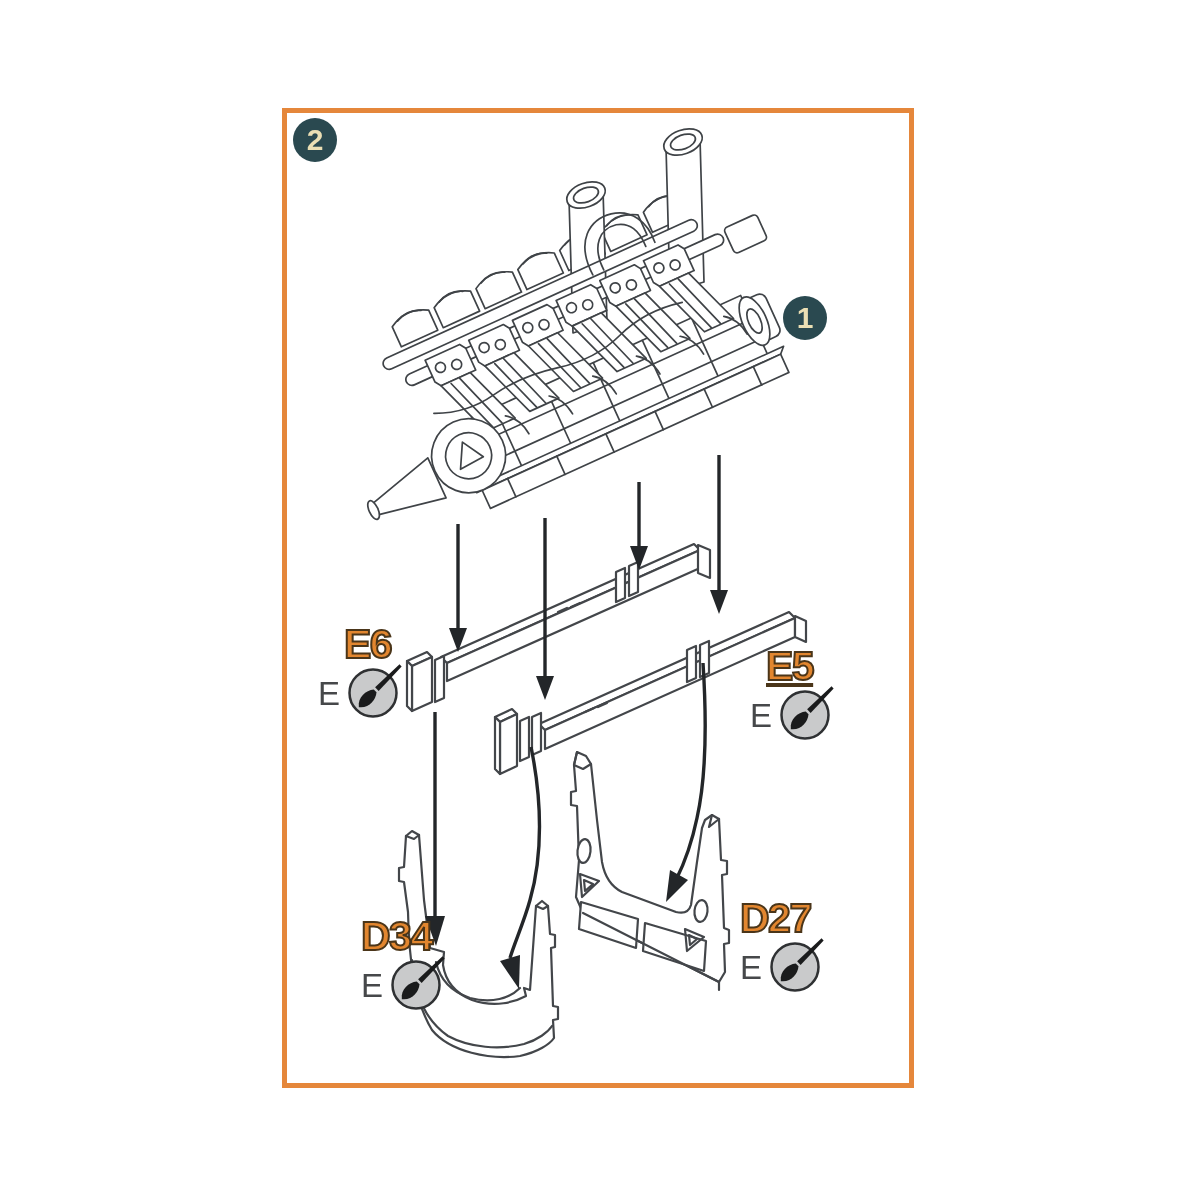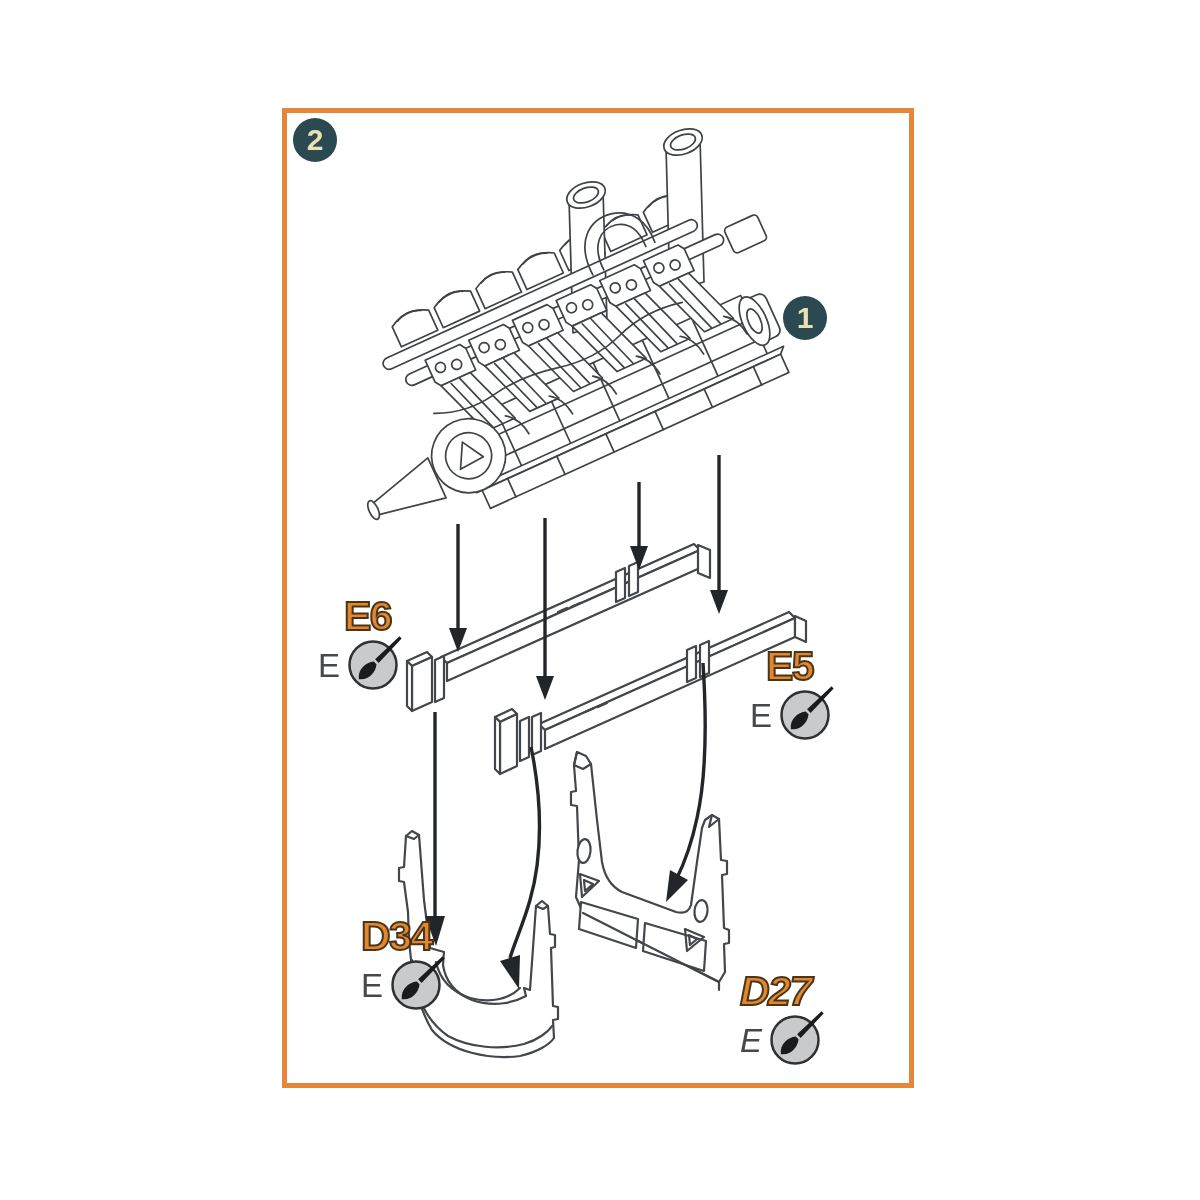--- a/index.html
+++ b/index.html
@@ -17,21 +17,21 @@
   .ar{fill:none;stroke:#232629;stroke-width:3.4;stroke-linecap:butt;}
   .ah{fill:#232629;stroke:none;}
 
   .badge{position:absolute;width:44px;height:44px;border-radius:50%;background:#2A4950;
          color:#EBDFB4;font-size:30px;font-weight:bold;display:flex;align-items:center;
          justify-content:center;line-height:1;}
   .part-label{position:absolute;width:140px;}
   .part-id{font-size:41px;font-weight:bold;color:#E2862F;letter-spacing:-1.5px;line-height:1;
            -webkit-text-stroke:2px #4A3519;}
   .indent-lg{margin-left:26px;}
-  .indent-md{margin-left:16px;}
+  .indent-md{margin-left:16px;text-decoration:underline;}
   .paint-row{display:flex;align-items:center;gap:7px;margin-top:2px;}
   .color-letter{font-size:33px;color:#46484A;line-height:1;width:22px;text-align:center;}
   .brush{overflow:visible;display:block;}
 </style>
 </head>
 <body>
 
 <div id="canvas">
 
   <div class="frame"></div>
@@ -207,21 +207,21 @@
     </g>
   </svg>
 
   <div class="badge" style="left:293px;top:118px;">
     <span>2</span>
   </div>
   <div class="badge" style="left:783px;top:296px;">
     <span>1</span>
   </div>
 
-  <div class="part-label" style="left:318px;top:596px;">
+  <div class="part-label" style="left:318px;top:624px;">
     <div class="part-id indent-lg">E6</div>
     <div class="paint-row">
       <span class="color-letter">E</span>
       <svg class="brush" width="52" height="52" viewBox="0 0 52 52">
         <circle cx="26" cy="26" r="23.5" fill="#C9CACB" stroke="#2F3133" stroke-width="2.5"></circle>
         <g transform="rotate(45 26 26)">
           <path fill="#1A1B1C" d="M26,46 C18,40 19,29 24,23 L28,23 C33,29 34,40 26,46 Z"></path>
           <path fill="#1A1B1C" d="M23.5,20.5 L24.5,-13 L27.5,-13 L28.5,20.5 Z"></path>
         </g>
       </svg>
@@ -249,21 +249,21 @@
       <svg class="brush" width="52" height="52" viewBox="0 0 52 52">
         <circle cx="26" cy="26" r="23.5" fill="#C9CACB" stroke="#2F3133" stroke-width="2.5"></circle>
         <g transform="rotate(45 26 26)">
           <path fill="#1A1B1C" d="M26,46 C18,40 19,29 24,23 L28,23 C33,29 34,40 26,46 Z"></path>
           <path fill="#1A1B1C" d="M23.5,20.5 L24.5,-13 L27.5,-13 L28.5,20.5 Z"></path>
         </g>
       </svg>
     </div>
   </div>
 
-  <div class="part-label" style="left:740px;top:971px;font-style:italic;">
+  <div class="part-label" style="left:740px;top:898px;">
     <div class="part-id">D27</div>
     <div class="paint-row">
       <span class="color-letter">E</span>
       <svg class="brush" width="52" height="52" viewBox="0 0 52 52">
         <circle cx="26" cy="26" r="23.5" fill="#C9CACB" stroke="#2F3133" stroke-width="2.5"></circle>
         <g transform="rotate(45 26 26)">
           <path fill="#1A1B1C" d="M26,46 C18,40 19,29 24,23 L28,23 C33,29 34,40 26,46 Z"></path>
           <path fill="#1A1B1C" d="M23.5,20.5 L24.5,-13 L27.5,-13 L28.5,20.5 Z"></path>
         </g>
       </svg>

